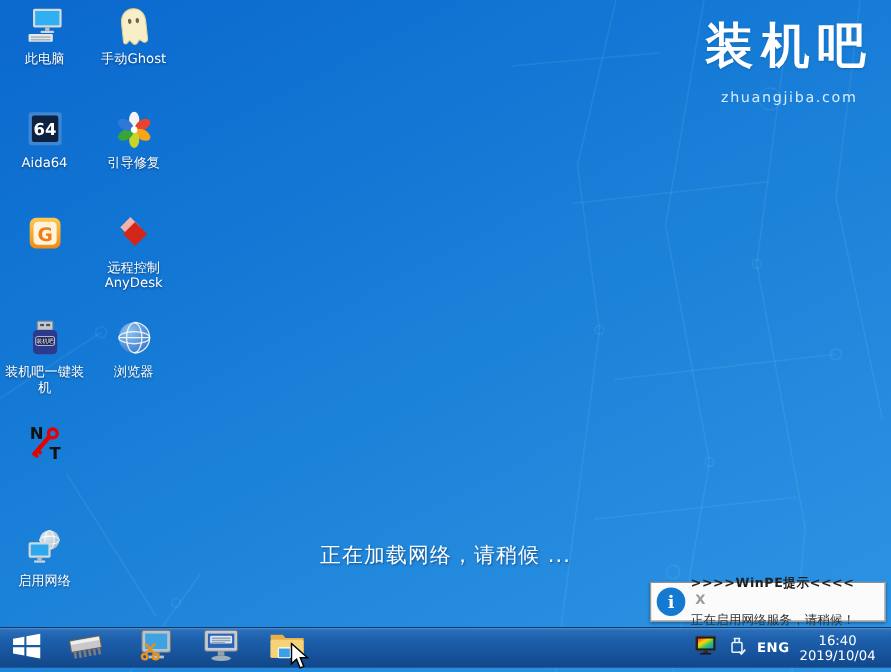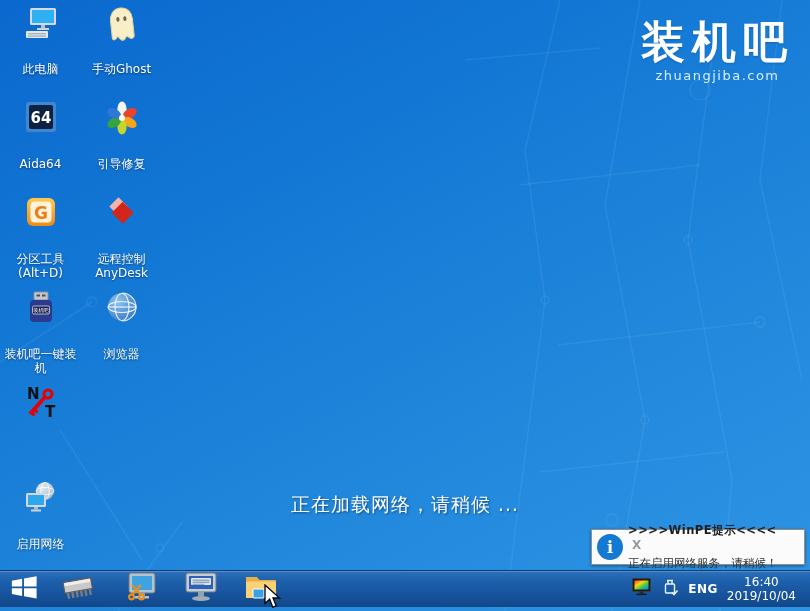--- a/index.html
+++ b/index.html
@@ -7,26 +7,26 @@
     width:810px;height:611px;position:relative;overflow:hidden;
     font-family:"DejaVu Sans","Liberation Sans",sans-serif;
     background:linear-gradient(152deg,#0b68ce 0%,#1277d4 30%,#1f86db 62%,#2e95e5 100%);
     -webkit-font-smoothing:antialiased;
   }
   
   .circuit{position:absolute;inset:0;pointer-events:none;}
   
   .brand{position:absolute;top:16px;right:16px;text-align:center;color:#fff;}
   .brand .logo{font-size:44px;font-weight:bold;letter-spacing:7px;line-height:52px;text-shadow:0 1px 2px rgba(0,40,90,.25);}
-  .brand .site{font-size:13px;letter-spacing:1.5px;color:#d9ecfb;margin-top:0;}
+  .brand .site{font-size:13px;letter-spacing:1.5px;color:#d9ecfb;margin-top:14px;}
   
   .icon-grid{position:absolute;left:0;top:5px;display:grid;grid-template-columns:81px 81px;grid-auto-rows:95px;justify-items:center;}
   .dicon{width:80px;display:flex;flex-direction:column;align-items:center;cursor:default;}
   .dicon .art{height:38px;display:flex;align-items:flex-start;justify-content:center;}
-  .dicon .lbl{margin-top:19px;font-size:12px;line-height:14px;color:#fff;text-align:center;max-width:78px;
+  .dicon .lbl{margin-top:3px;font-size:12px;line-height:14px;color:#fff;text-align:center;max-width:78px;
     text-shadow:0 1px 2px rgba(0,30,70,.65);}
   .col1{grid-column:1;}
   
   .loading{position:absolute;top:492px;left:0;width:100%;text-align:center;color:#fff;font-size:19px;
     letter-spacing:1px;text-shadow:1px 1px 2px rgba(0,20,60,.5);}
   
   .toast{position:absolute;right:5px;bottom:46px;width:212px;height:34px;background:#fbfbfb;
     border:1px solid #8f8f8f;box-shadow:0 1px 3px rgba(0,0,0,.4);display:flex;align-items:center;}
   .toast .info{width:26px;height:26px;border-radius:50%;background:#1479d0;color:#fff;margin:0 5px 0 5px;
     display:flex;align-items:center;justify-content:center;font-weight:bold;font-size:16px;
@@ -147,21 +147,20 @@
           <linearGradient id="dg" x1="0" y1="0" x2="0" y2="1">
             <stop offset="0" stop-color="#ffc94d"></stop>
               <stop offset="1" stop-color="#f08a12"></stop>
           </linearGradient>
         </defs>
         <rect x="3" y="3" width="28" height="28" rx="6" fill="url(#dg)"></rect>
         <rect x="6.5" y="6.5" width="21" height="21" rx="4" fill="#fff3dd"></rect>
         <text x="17" y="24" text-anchor="middle" font-size="17" font-weight="bold" fill="#ef7d14" font-family="DejaVu Sans, sans-serif">G</text>
       </svg>
     </span>
-    <span class="lbl">分区工具 (Alt+D)</span>
   </div>
 
   <div class="dicon">
     <span class="art">
       <svg width="36" height="36" viewBox="0 0 36 36">
         <rect x="8" y="5" width="13" height="13" transform="rotate(45 14.5 11.5)" fill="#f3b3ab"></rect>
         <rect x="11" y="10" width="15.5" height="15.5" transform="rotate(45 18.75 17.75)" fill="#d3261a"></rect>
       </svg>
     </span>
     <span class="lbl">远程控制 AnyDesk</span>

